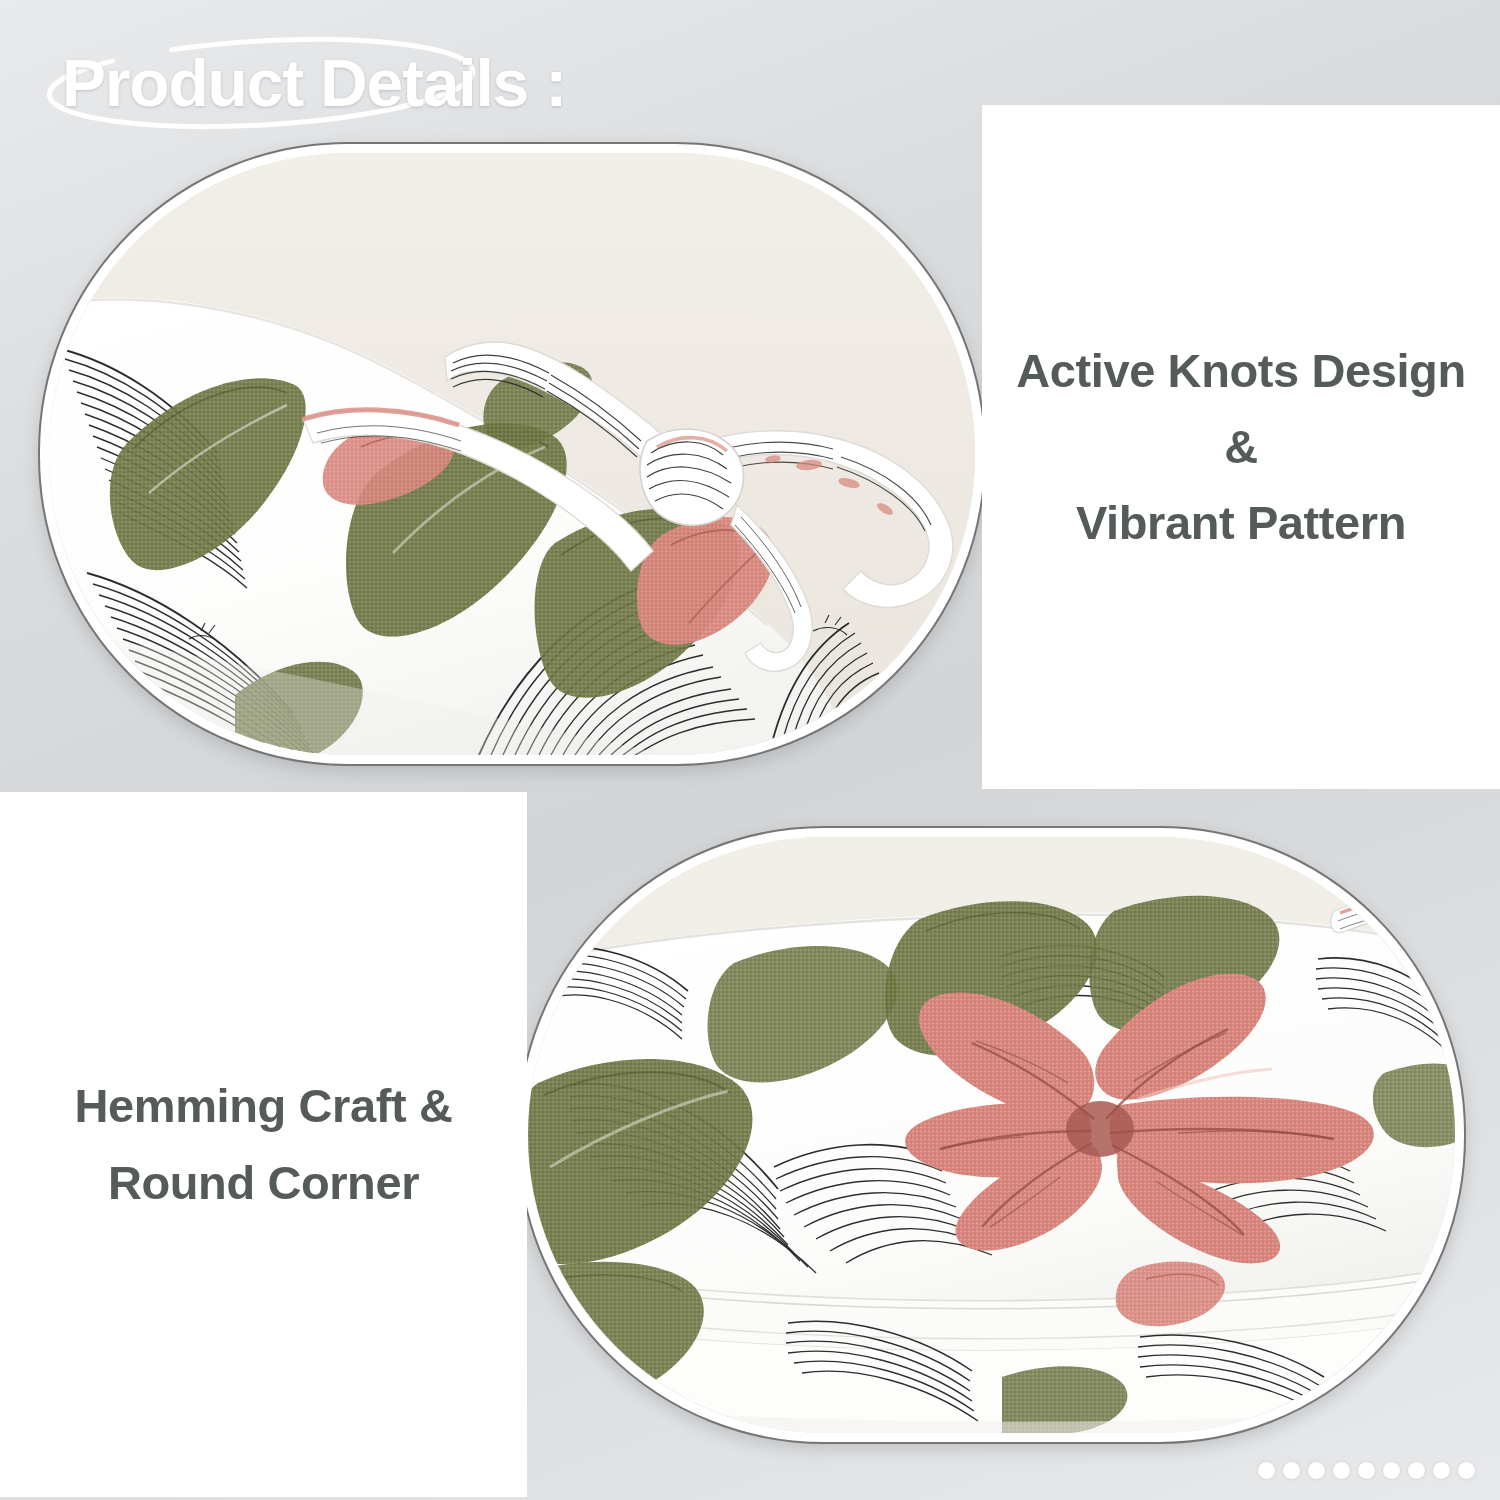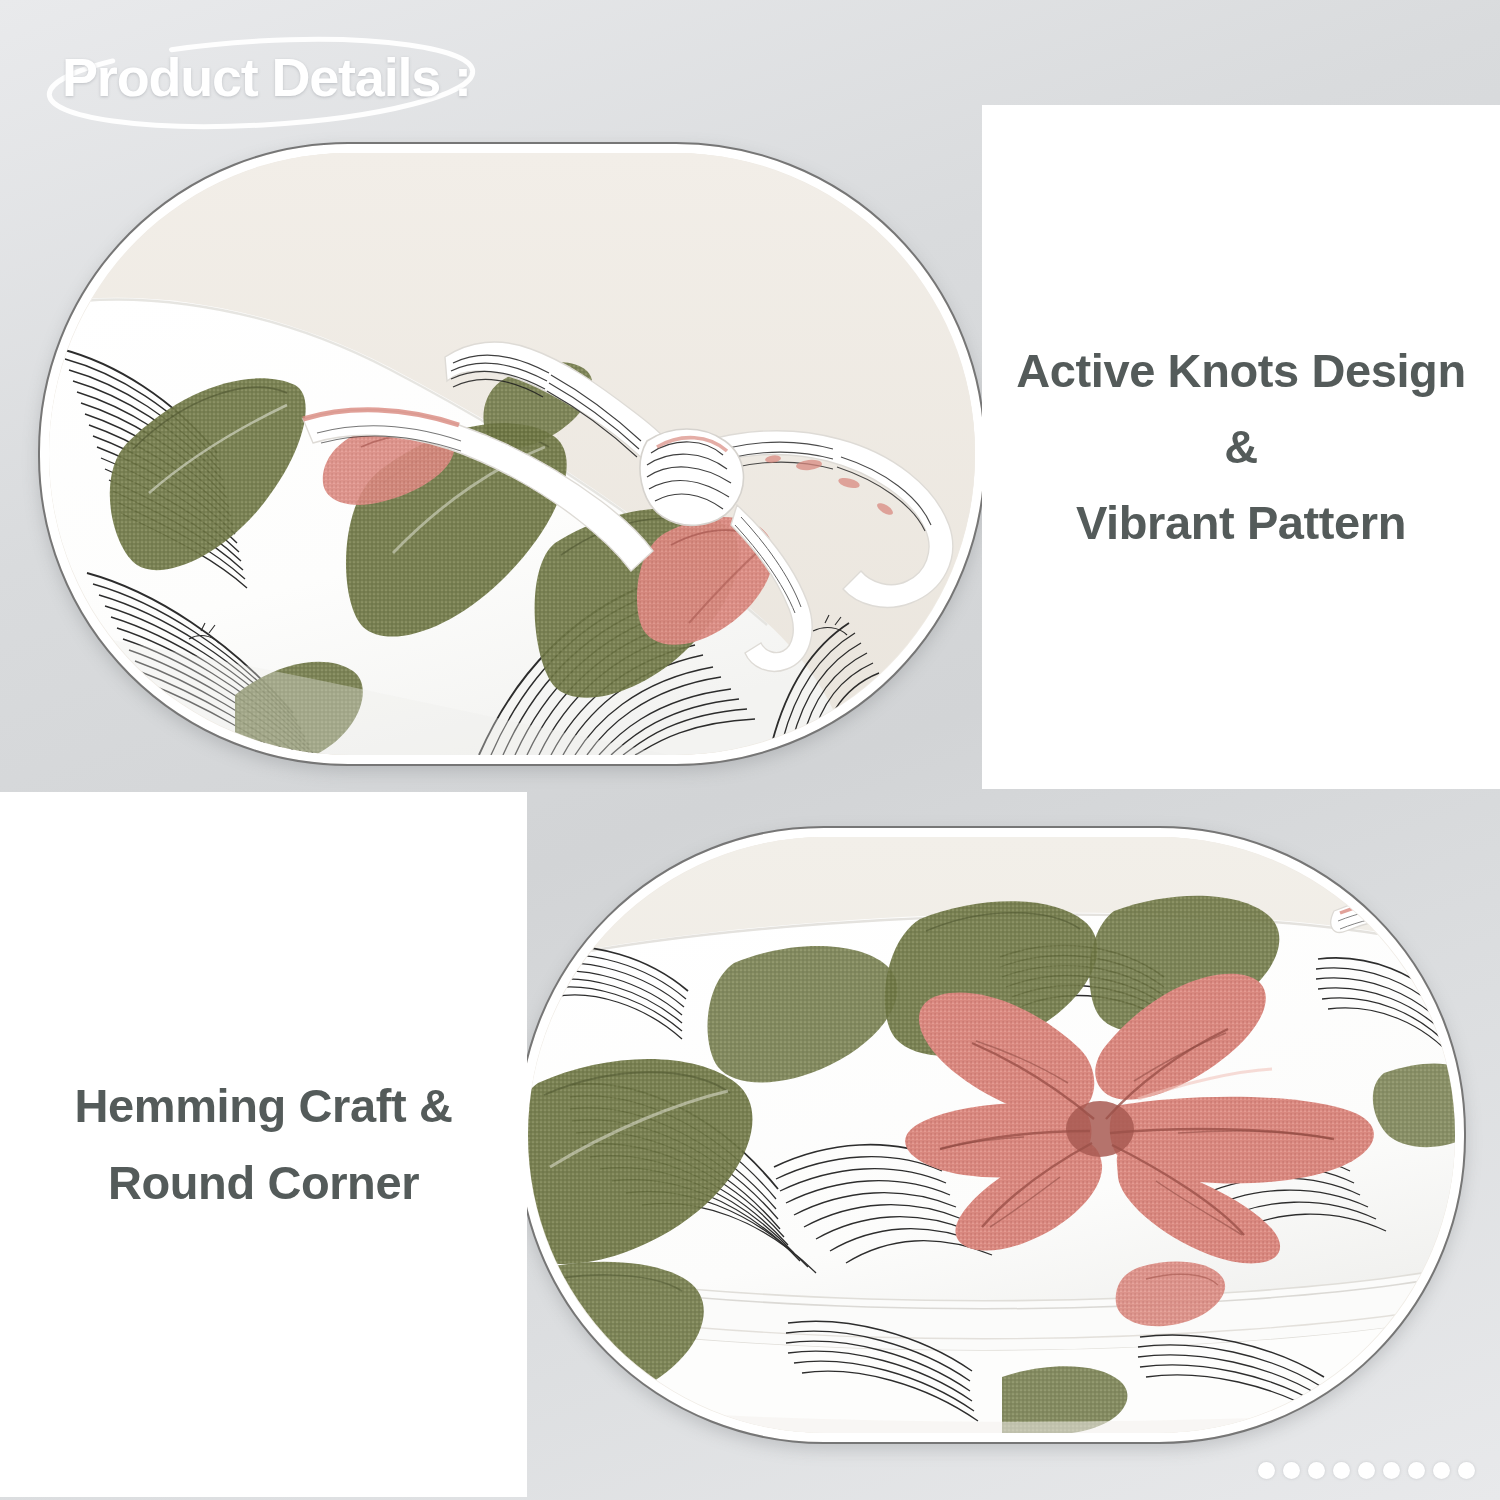--- a/index.html
+++ b/index.html
@@ -27,21 +27,21 @@
   .header-ring {
     position: absolute;
     left: 0; top: 0;
     width: 470px; height: 112px;
     pointer-events: none;
   }
   .header-title {
     position: absolute;
     left: 34px;
     top: 24px;
-    font-size: 54px;
+    font-size: 66px;
     font-weight: bold;
     color: #ffffff;
     letter-spacing: -1.2px;
     white-space: nowrap;
     line-height: 1;
     text-shadow: 0 1px 3px rgba(140,145,150,0.45);
   }
 
   
   .photo-panel {

